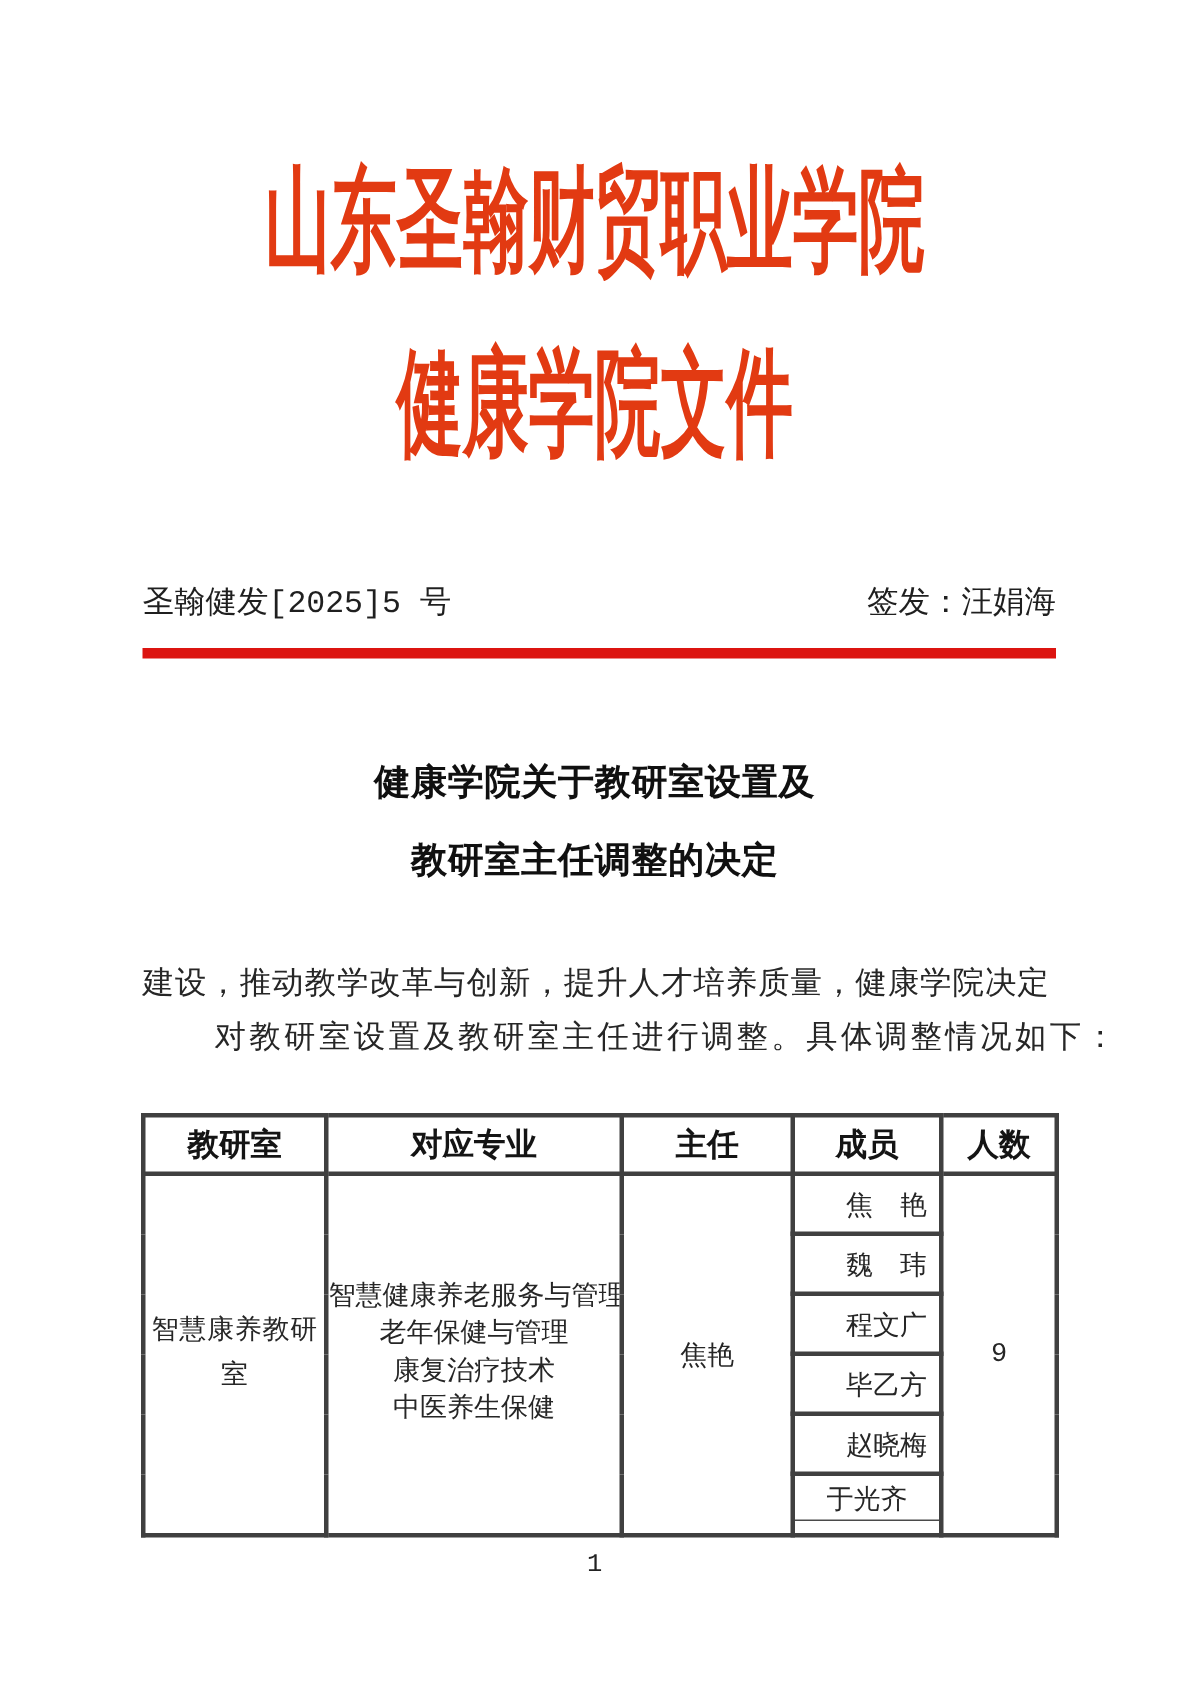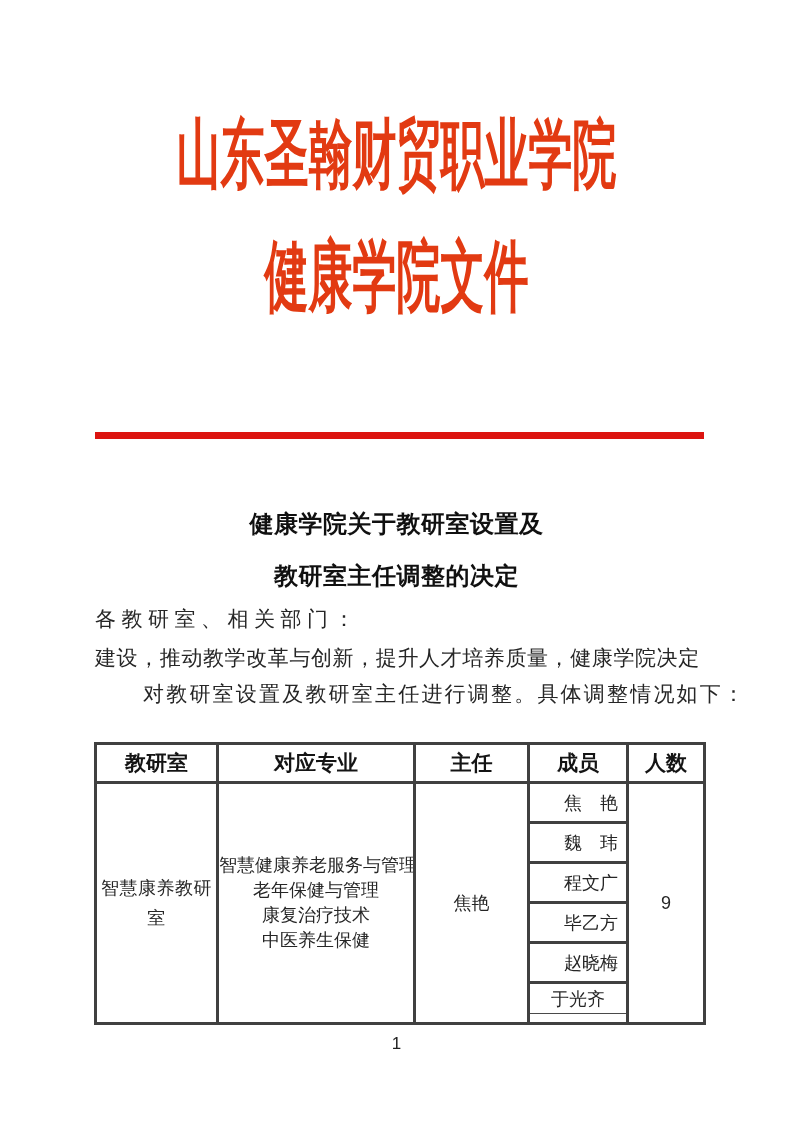--- a/index.html
+++ b/index.html
@@ -2,21 +2,21 @@
 <html><head>
 <meta charset="utf-8">
 <style>
   html, body { margin: 0; padding: 0; background: #ffffff; }
   .page {
     position: relative;
     width: 793px;
     height: 1122px;
     background: #ffffff;
     overflow: hidden;
-    font-family: Liberation Sans, sans-serif;
+    font-family: Liberation Mono, monospace;
     color: #262626;
   }
 
   
   .red-line {
     position: absolute;
     left: 0;
     width: 100%;
     text-align: center;
     color: #e23a12;
@@ -110,29 +110,32 @@
   }
 </style>
 </head>
 <body>
 
 <div class="page">
 
   <div class="red-line red-line1">山东圣翰财贸职业学院</div>
   <div class="red-line red-line2">健康学院文件</div>
 
+  <div class="docnum-row">
+    <span>圣翰健发[2025]5 号</span>
+    <span>签发：汪娟海</span>
+  </div>
 
   <div class="red-rule"></div>
 
   <div class="doc-title">
     <div>健康学院关于教研室设置及</div>
     <div>教研室主任调整的决定</div>
   </div>
 
-  <div class="salutation">各教研室、相关部门：</div>
 
   <div class="paragraph">
     <div class="pline pl1">建设，推动教学改革与创新，提升人才培养质量，健康学院决定</div>
     <div class="pline pl2">对教研室设置及教研室主任进行调整。具体调整情况如下：</div>
   </div>
 
   <div class="tbl-wrap">
     <table class="adjust">
       <colgroup>
         <col style="width:122px">

